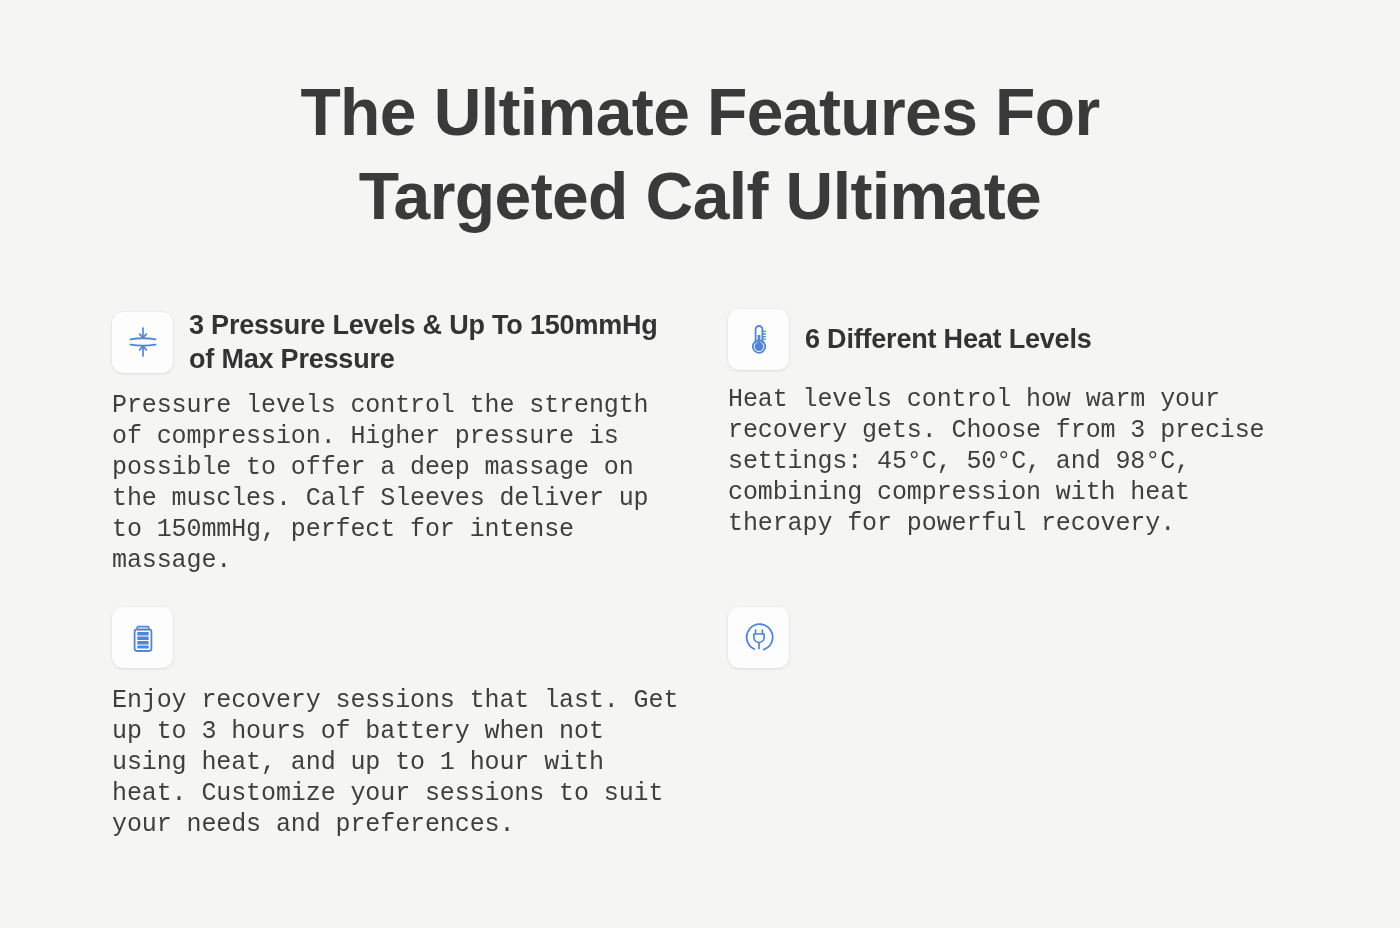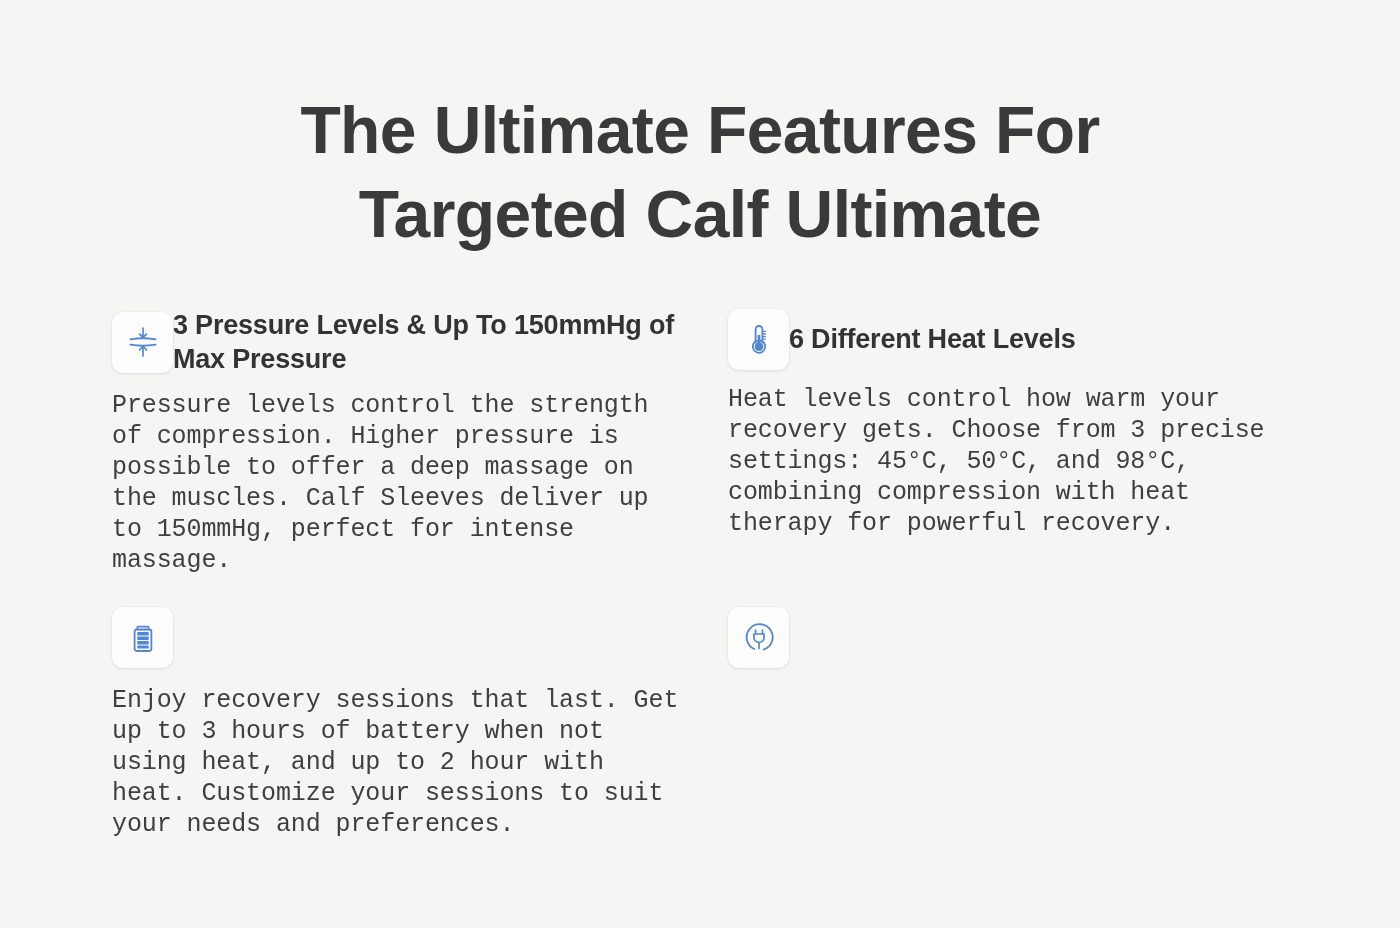--- a/index.html
+++ b/index.html
@@ -18,21 +18,21 @@
   .page {
     position: relative;
     width: 1400px;
     height: 928px;
     box-sizing: border-box;
   }
 
   
   .section-title {
     margin: 0;
-    padding-top: 88px;
+    padding-top: 70px;
     text-align: center;
     color: #3a3a3a;
     font-size: 66px;
     line-height: 84px;
     font-weight: bold;
     letter-spacing: -0.6px;
   }
   .section-title .title-line {
     display: block;
   }
@@ -49,20 +49,21 @@
     row-gap: 30px;
   }
 
   .feature {
     width: 570px;
   }
 
   .feature-head {
     display: flex;
     align-items: center;
+    gap: 16px;
     min-height: 62px;
   }
 
   .icon-tile {
     flex: 0 0 auto;
     width: 61px;
     height: 61px;
     border-radius: 11px;
     background: #fdfdfd;
     box-shadow: 0 1px 3px rgba(0, 0, 0, 0.09), 0 0 0 0.5px rgba(0, 0, 0, 0.035);
@@ -149,21 +150,21 @@
           <svg width="36" height="36" viewBox="0 0 36 36" fill="none" aria-hidden="true">
             <rect x="12.2" y="7.6" width="11.6" height="3.2" rx="1.1" stroke="#5287d0" stroke-width="1.6" fill="none"></rect>
             <rect x="9.6" y="10.4" width="16.8" height="21.6" rx="2.4" stroke="#5287d0" stroke-width="1.8" fill="none"></rect>
             <rect x="12.3" y="13.1" width="11.4" height="3.5" rx="0.7" fill="#5287d0"></rect>
             <rect x="12.3" y="17.6" width="11.4" height="3.5" rx="0.7" fill="#5287d0"></rect>
             <rect x="12.3" y="22.1" width="11.4" height="3.5" rx="0.7" fill="#5287d0"></rect>
             <rect x="12.3" y="26.6" width="11.4" height="3.0" rx="0.7" fill="#5287d0"></rect>
           </svg>
         </div>
       </div>
-      <p class="feature-body">Enjoy recovery sessions that last. Get up to 3 hours of battery when not using heat, and up to 2 hour with heat. Customize your sessions to suit your needs and preferences.</p>
+      <p class="feature-body">Enjoy recovery sessions that last. Get up to 3 hours of battery when not using heat, and up to 1 hour with heat. Customize your sessions to suit your needs and preferences.</p>
     </div>
 
     <div class="feature row2">
       <div class="feature-head">
         <div class="icon-tile">
           <svg width="36" height="36" viewBox="0 0 36 36" fill="none" aria-hidden="true">
             <path d="M13.2 30.0 A13 13 0 1 1 22.6 30.6" stroke="#5287d0" stroke-width="1.8" fill="none" stroke-linecap="round"></path>
             <path d="M14.6 14.6 V11.2 M21.4 14.6 V11.2" stroke="#5287d0" stroke-width="1.7" stroke-linecap="round"></path>
             <path d="M12.9 15.0 H23.1 V18.4 a5.1 5.1 0 0 1 -10.2 0 Z" stroke="#5287d0" stroke-width="1.7" fill="none" stroke-linejoin="round"></path>
             <path d="M18 23.5 V29.4" stroke="#5287d0" stroke-width="1.7" stroke-linecap="round"></path>

